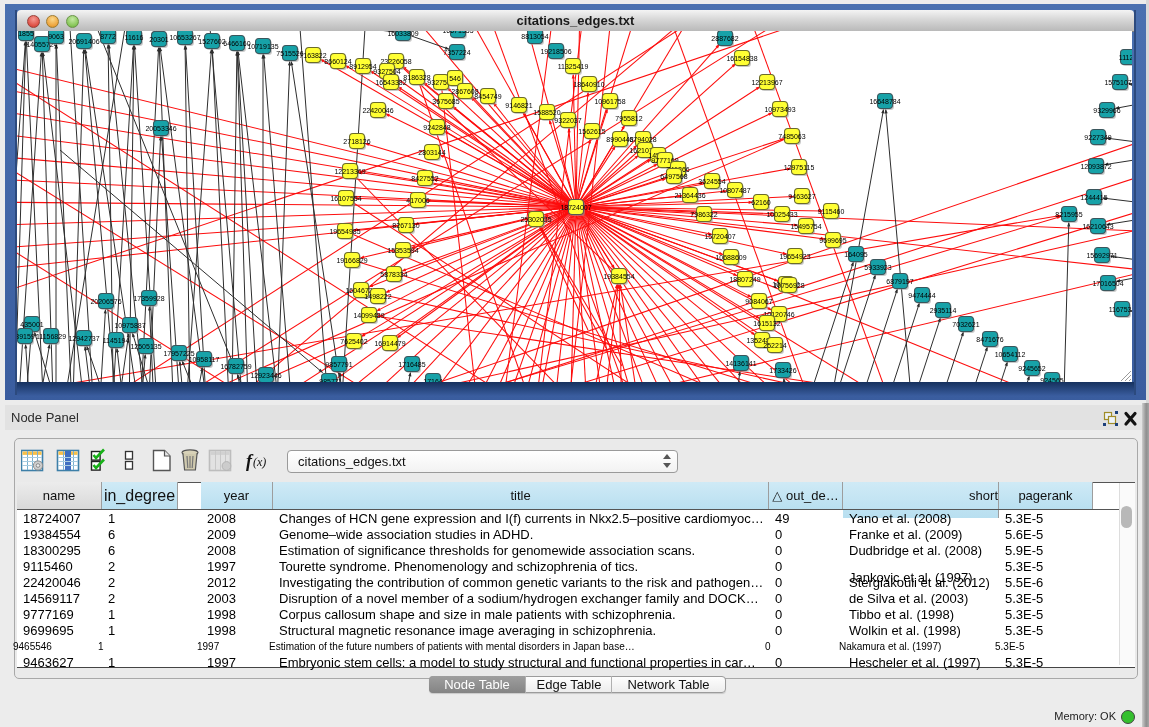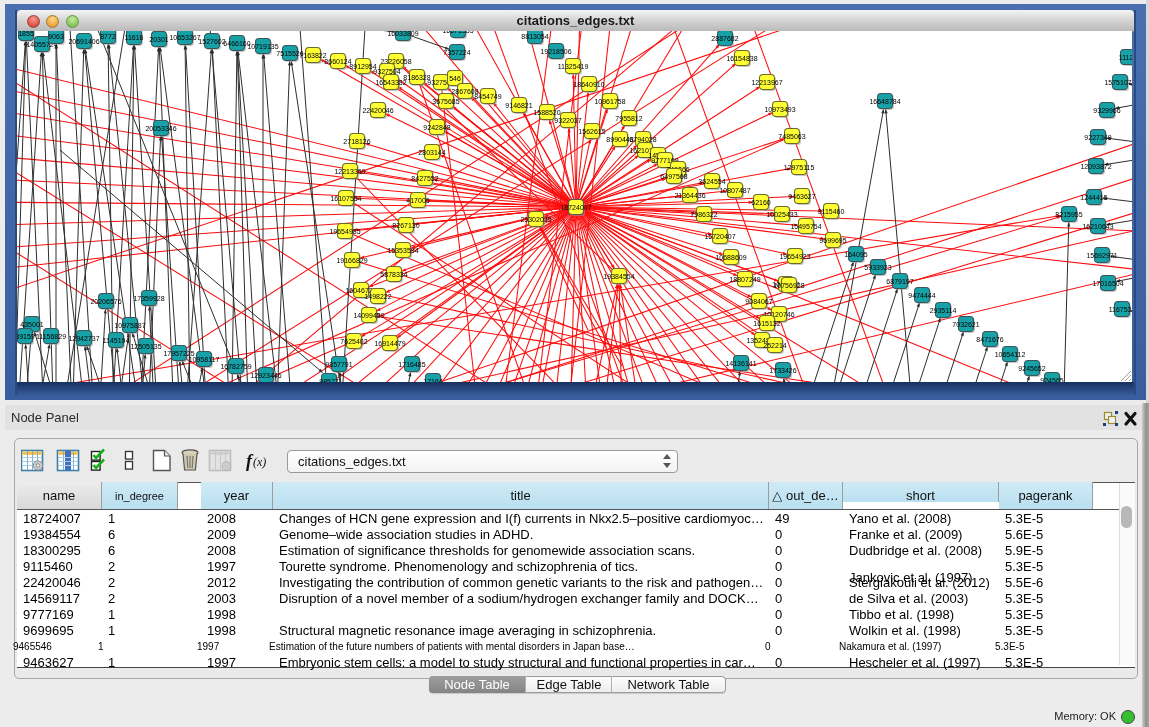--- a/index.html
+++ b/index.html
@@ -923,25 +923,25 @@
 
 <div style="position:absolute;left:287px;top:450px;width:389px;height:21px;background:linear-gradient(#ffffff,#f2f2f2);border:1px solid #9a9a9a;border-radius:4px"></div>
 <div style="position:absolute;left:298px;top:450px;height:23px;line-height:23px;font-size:13px;color:#111">citations_edges.txt</div>
 <svg width="10" height="14" viewBox="0 0 10 14" style="position:absolute;left:662px;top:454px">
     <path d="M5 0 L9 5 L1 5 Z" fill="#555"></path>
     <path d="M5 14 L9 9 L1 9 Z" fill="#555"></path>
   </svg>
 
 <div style="position:absolute;left:17px;top:482px;width:1118px;height:184px;background:#fff;border-top:1px solid #555;border-bottom:1px solid #444"></div>
 <div style="position:absolute;left:17px;top:482px;width:85px;height:28px;background:linear-gradient(#ececec,#d8d8d8);border-right:1px solid #9d9d9d;box-sizing:border-box;text-align:center;line-height:28px;font-size:13px;color:#111">name</div>
-<div style="position:absolute;left:102px;top:482px;width:76px;height:28px;background:linear-gradient(#cfeaf6,#b8dff0);border-right:1px solid #9d9d9d;box-sizing:border-box;text-align:center;line-height:28px;font-size:11px;color:#111">in_degree</div>
+<div style="position:absolute;left:102px;top:482px;width:76px;height:28px;background:linear-gradient(#cfeaf6,#b8dff0);border-right:1px solid #9d9d9d;box-sizing:border-box;text-align:center;line-height:28px;font-size:16px;color:#111">in_degree</div>
 <div style="position:absolute;left:201px;top:482px;width:72px;height:28px;background:linear-gradient(#cfeaf6,#b8dff0);border-right:1px solid #9d9d9d;box-sizing:border-box;text-align:center;line-height:28px;font-size:13px;color:#111">year</div>
 <div style="position:absolute;left:273px;top:482px;width:496px;height:28px;background:linear-gradient(#cfeaf6,#b8dff0);border-right:1px solid #9d9d9d;box-sizing:border-box;text-align:center;line-height:28px;font-size:13px;color:#111">title</div>
 <div style="position:absolute;left:769px;top:482px;width:74px;height:28px;background:linear-gradient(#cfeaf6,#b8dff0);border-right:1px solid #9d9d9d;box-sizing:border-box;text-align:center;line-height:28px;font-size:13px;color:#111">△ out_de…</div>
-<div style="position:absolute;left:843px;top:482px;width:156px;height:20px;background:linear-gradient(#cfeaf6,#b8dff0);border-right:1px solid #9d9d9d;box-sizing:border-box;text-align:center;line-height:28px;font-size:13px;color:#111">short</div>
+<div style="position:absolute;left:843px;top:482px;width:156px;height:36px;background:linear-gradient(#cfeaf6,#b8dff0);border-right:1px solid #9d9d9d;box-sizing:border-box;text-align:right;line-height:28px;font-size:13px;color:#111">short</div>
 <div style="position:absolute;left:999px;top:482px;width:94px;height:28px;background:linear-gradient(#cfeaf6,#b8dff0);border-right:1px solid #9d9d9d;box-sizing:border-box;text-align:center;line-height:28px;font-size:13px;color:#111">pagerank</div>
 <div style="position:absolute;left:17px;top:509px;width:1118px;height:1px;background:#555"></div>
 <div style="position:absolute;left:17px;top:511px;width:1102px;height:16px;font-size:13px">
     <div style="position:absolute;left:6px;top:0;width:77px;height:16px;line-height:16px;overflow:hidden;white-space:nowrap">18724007</div>
     <div style="position:absolute;left:91px;top:0;width:91px;height:16px;line-height:16px;overflow:hidden;white-space:nowrap">1</div>
     <div style="position:absolute;left:190px;top:0;width:64px;height:16px;line-height:16px;overflow:hidden;white-space:nowrap">2008</div>
     <div style="position:absolute;left:262px;top:0;width:488px;height:16px;line-height:16px;overflow:hidden;white-space:nowrap">Changes of HCN gene expression and I(f) currents in Nkx2.5–positive cardiomyoc…</div>
     <div style="position:absolute;left:758px;top:0;width:66px;height:16px;line-height:16px;overflow:hidden;white-space:nowrap">49</div>
     <div style="position:absolute;left:832px;top:0;width:148px;height:16px;line-height:16px;overflow:hidden;white-space:nowrap">Yano et al. (2008)</div>
     <div style="position:absolute;left:988px;top:0;width:86px;height:16px;line-height:16px;overflow:hidden;white-space:nowrap">5.3E-5</div>
@@ -988,20 +988,21 @@
     <div style="position:absolute;left:190px;top:0;width:64px;height:16px;line-height:16px;overflow:hidden;white-space:nowrap">2003</div>
     <div style="position:absolute;left:262px;top:0;width:488px;height:16px;line-height:16px;overflow:hidden;white-space:nowrap">Disruption of a novel member of a sodium/hydrogen exchanger family and DOCK…</div>
     <div style="position:absolute;left:758px;top:0;width:66px;height:16px;line-height:16px;overflow:hidden;white-space:nowrap">0</div>
     <div style="position:absolute;left:832px;top:0;width:148px;height:16px;line-height:16px;overflow:hidden;white-space:nowrap">de Silva et al. (2003)</div>
     <div style="position:absolute;left:988px;top:0;width:86px;height:16px;line-height:16px;overflow:hidden;white-space:nowrap">5.3E-5</div>
   </div>
 <div style="position:absolute;left:17px;top:607px;width:1102px;height:16px;font-size:13px">
     <div style="position:absolute;left:6px;top:0;width:77px;height:16px;line-height:16px;overflow:hidden;white-space:nowrap">9777169</div>
     <div style="position:absolute;left:91px;top:0;width:91px;height:16px;line-height:16px;overflow:hidden;white-space:nowrap">1</div>
     <div style="position:absolute;left:190px;top:0;width:64px;height:16px;line-height:16px;overflow:hidden;white-space:nowrap">1998</div>
+    <div style="position:absolute;left:262px;top:0;width:488px;height:16px;line-height:16px;overflow:hidden;white-space:nowrap">Corpus callosum shape and size in male patients with schizophrenia.</div>
     <div style="position:absolute;left:758px;top:0;width:66px;height:16px;line-height:16px;overflow:hidden;white-space:nowrap">0</div>
     <div style="position:absolute;left:832px;top:0;width:148px;height:16px;line-height:16px;overflow:hidden;white-space:nowrap">Tibbo et al. (1998)</div>
     <div style="position:absolute;left:988px;top:0;width:86px;height:16px;line-height:16px;overflow:hidden;white-space:nowrap">5.3E-5</div>
   </div>
 <div style="position:absolute;left:17px;top:623px;width:1102px;height:16px;font-size:13px">
     <div style="position:absolute;left:6px;top:0;width:77px;height:16px;line-height:16px;overflow:hidden;white-space:nowrap">9699695</div>
     <div style="position:absolute;left:91px;top:0;width:91px;height:16px;line-height:16px;overflow:hidden;white-space:nowrap">1</div>
     <div style="position:absolute;left:190px;top:0;width:64px;height:16px;line-height:16px;overflow:hidden;white-space:nowrap">1998</div>
     <div style="position:absolute;left:262px;top:0;width:488px;height:16px;line-height:16px;overflow:hidden;white-space:nowrap">Structural magnetic resonance image averaging in schizophrenia.</div>
     <div style="position:absolute;left:758px;top:0;width:66px;height:16px;line-height:16px;overflow:hidden;white-space:nowrap">0</div>

